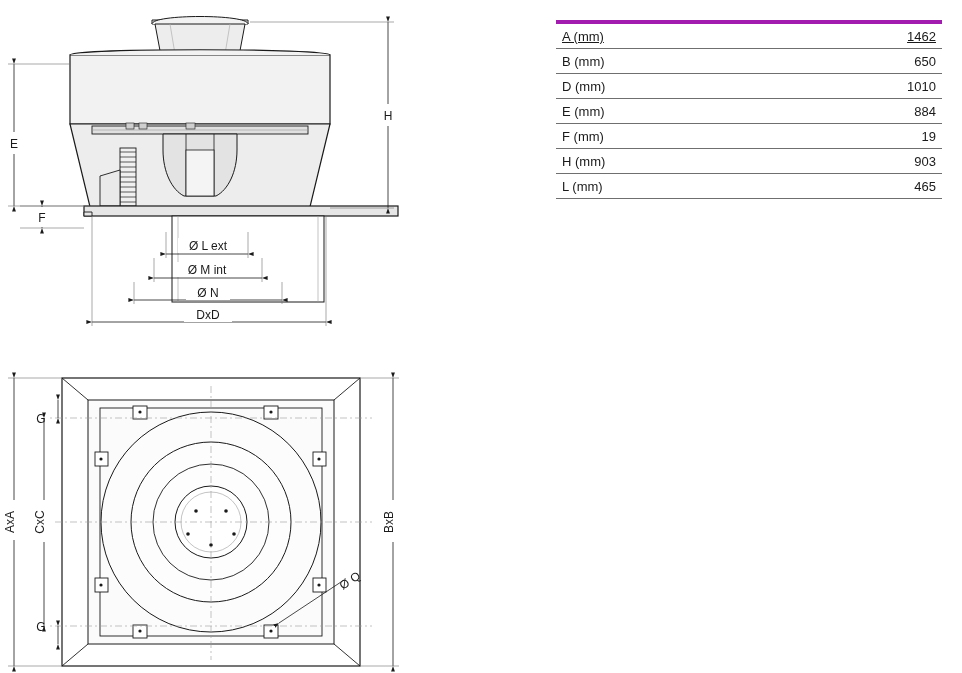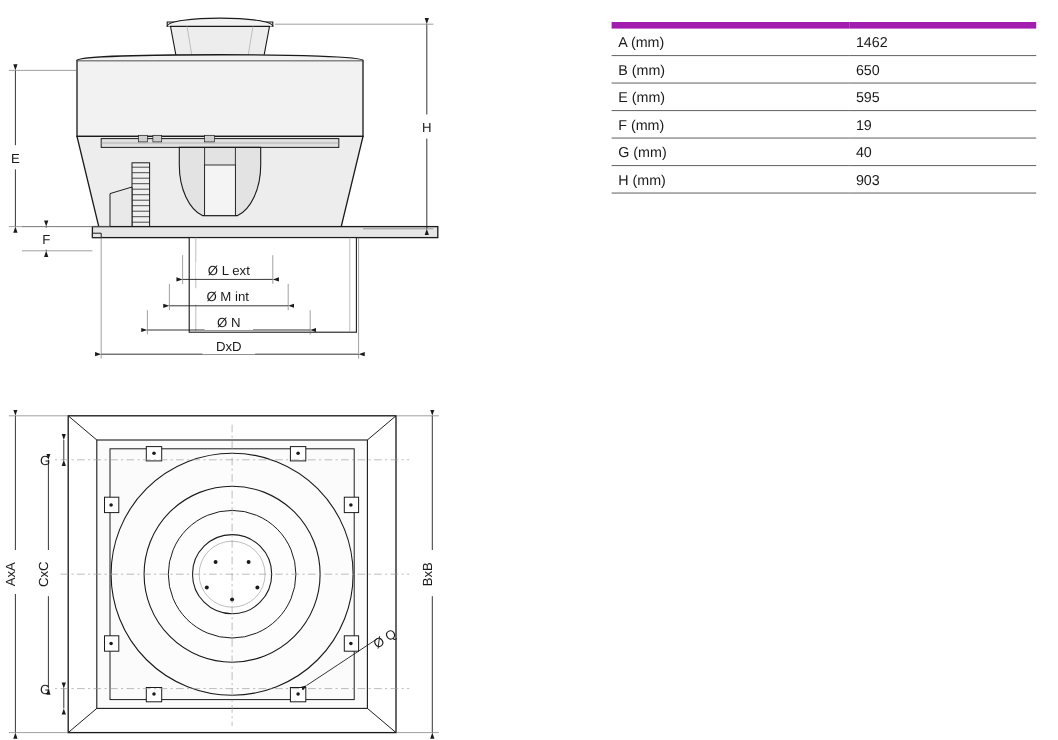--- a/index.html
+++ b/index.html
@@ -37,26 +37,28 @@
     border-collapse: collapse;
     font-size: 13px;
   }
   .spec-table td {
     border-bottom: 1px solid #6f6f6f;
     padding: 4px 2px 3px 6px;
     height: 17px;
     white-space: nowrap;
   }
   .spec-table tr:first-child td {
-    border-top: 6px solid #a21caf;
+    border-top: 4px solid #a21caf;
+    text-decoration: underline;
   }
   .spec-table td.label {
     text-align: left;
   }
   .spec-table td.value {
+    text-align: right;
     padding-right: 6px;
   }
   text {
     font-family: "Liberation Sans", sans-serif;
     fill: #1a1a1a;
   }
 </style>
 </head>
 <body>
 
@@ -283,31 +285,35 @@
     <tbody>
       <tr>
         <td class="label">A (mm)</td>
         <td class="value">1462</td>
       </tr>
       <tr>
         <td class="label">B (mm)</td>
         <td class="value">650</td>
       </tr>
       <tr>
+        <td class="label">D (mm)</td>
+        <td class="value">1010</td>
+      </tr>
+      <tr>
         <td class="label">E (mm)</td>
-        <td class="value">595</td>
+        <td class="value">884</td>
       </tr>
       <tr>
         <td class="label">F (mm)</td>
         <td class="value">19</td>
       </tr>
       <tr>
-        <td class="label">G (mm)</td>
-        <td class="value">40</td>
-      </tr>
-      <tr>
         <td class="label">H (mm)</td>
         <td class="value">903</td>
       </tr>
+      <tr>
+        <td class="label">L (mm)</td>
+        <td class="value">465</td>
+      </tr>
     </tbody>
   </table>
 
 </div>
 
 </body></html>

